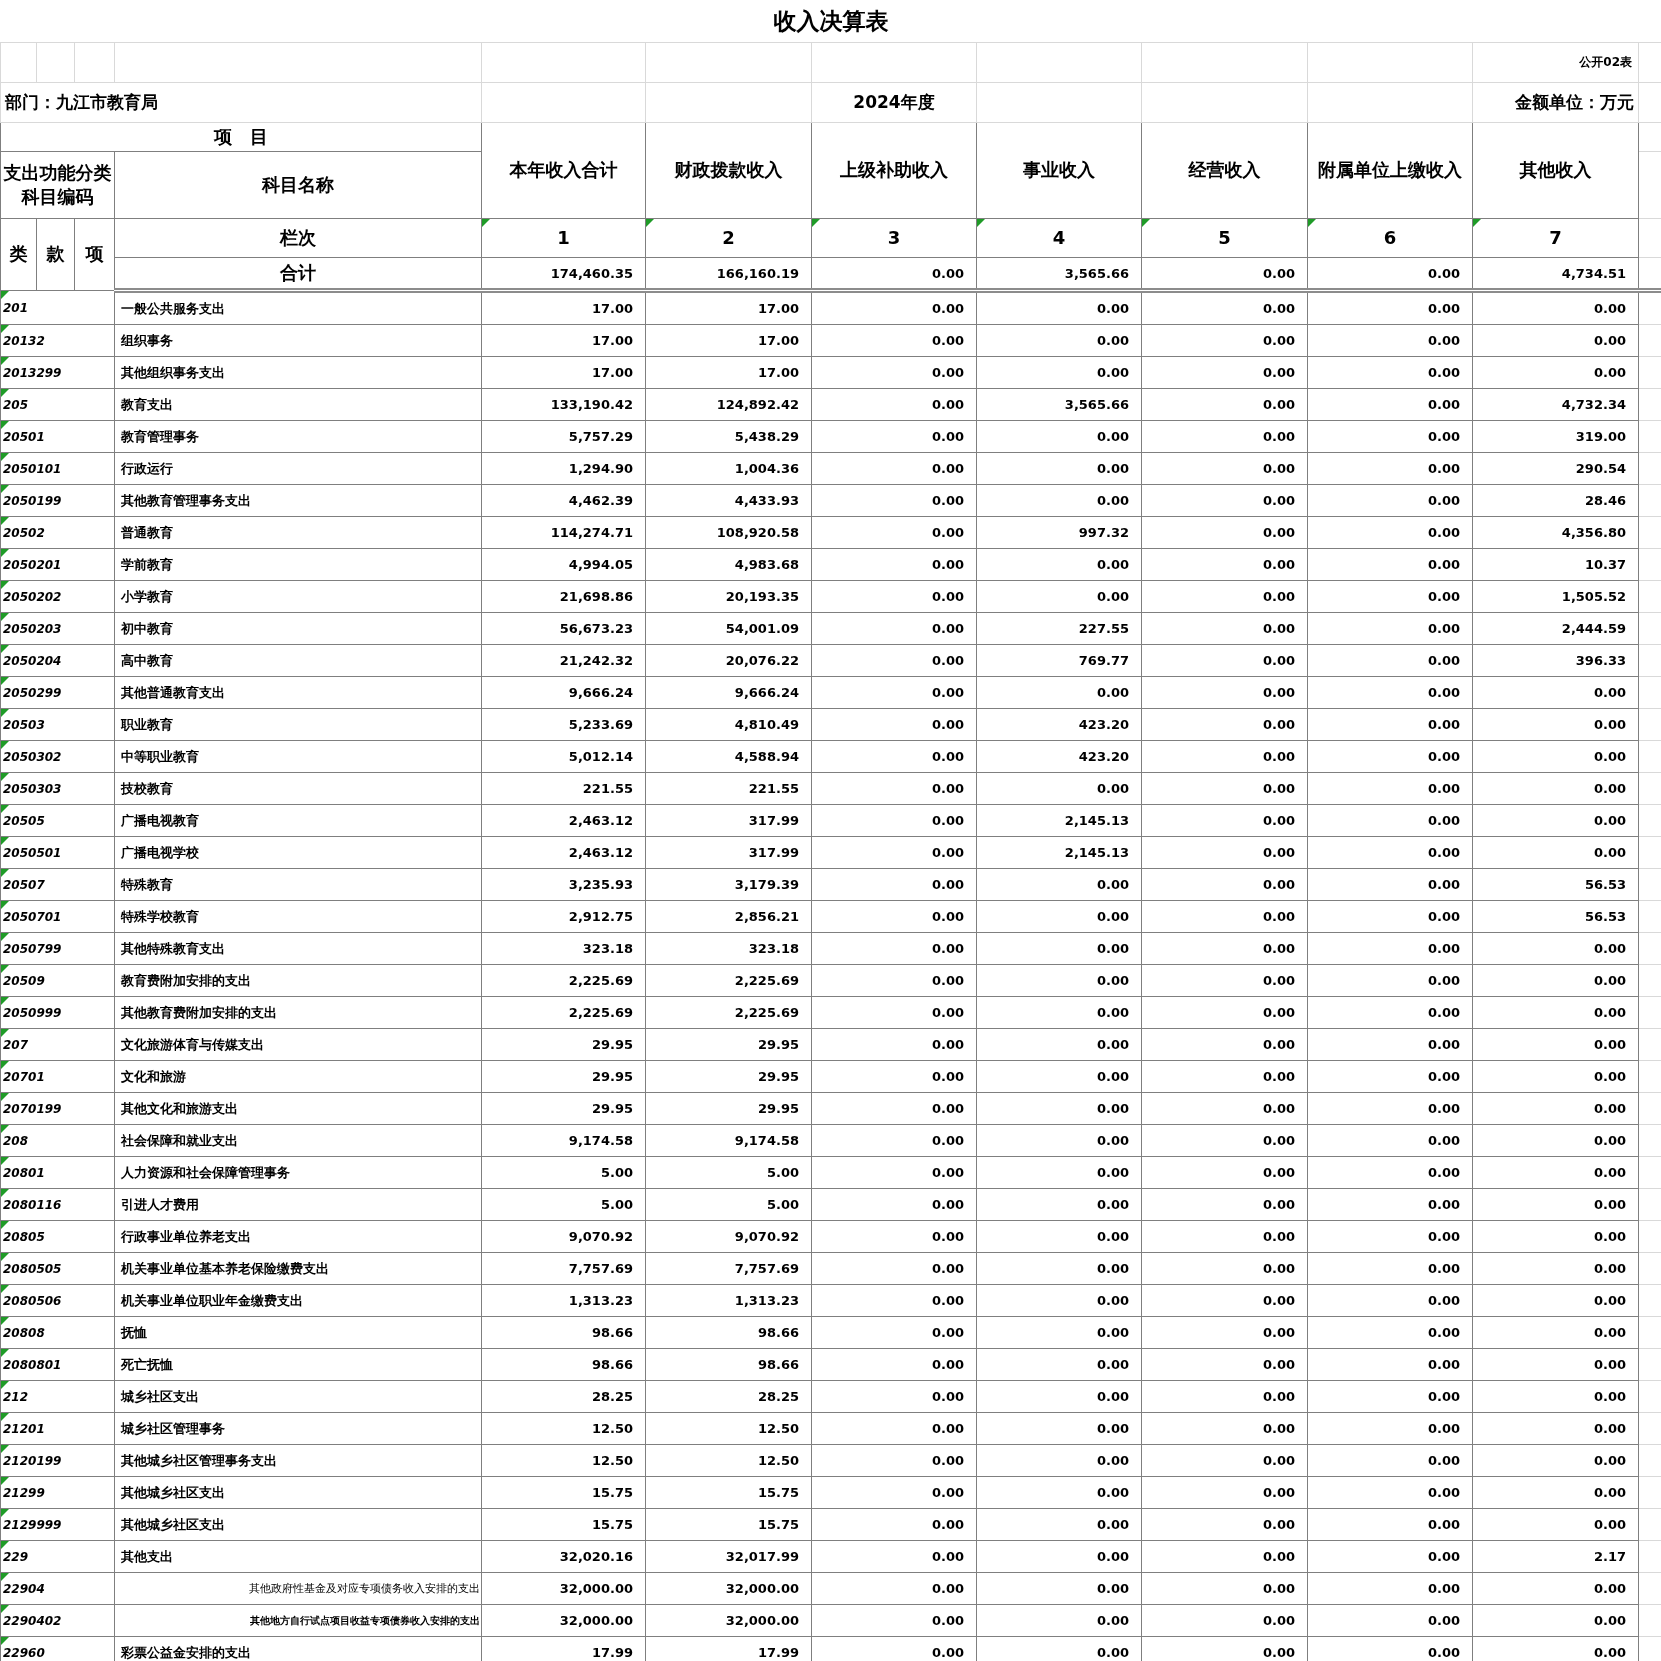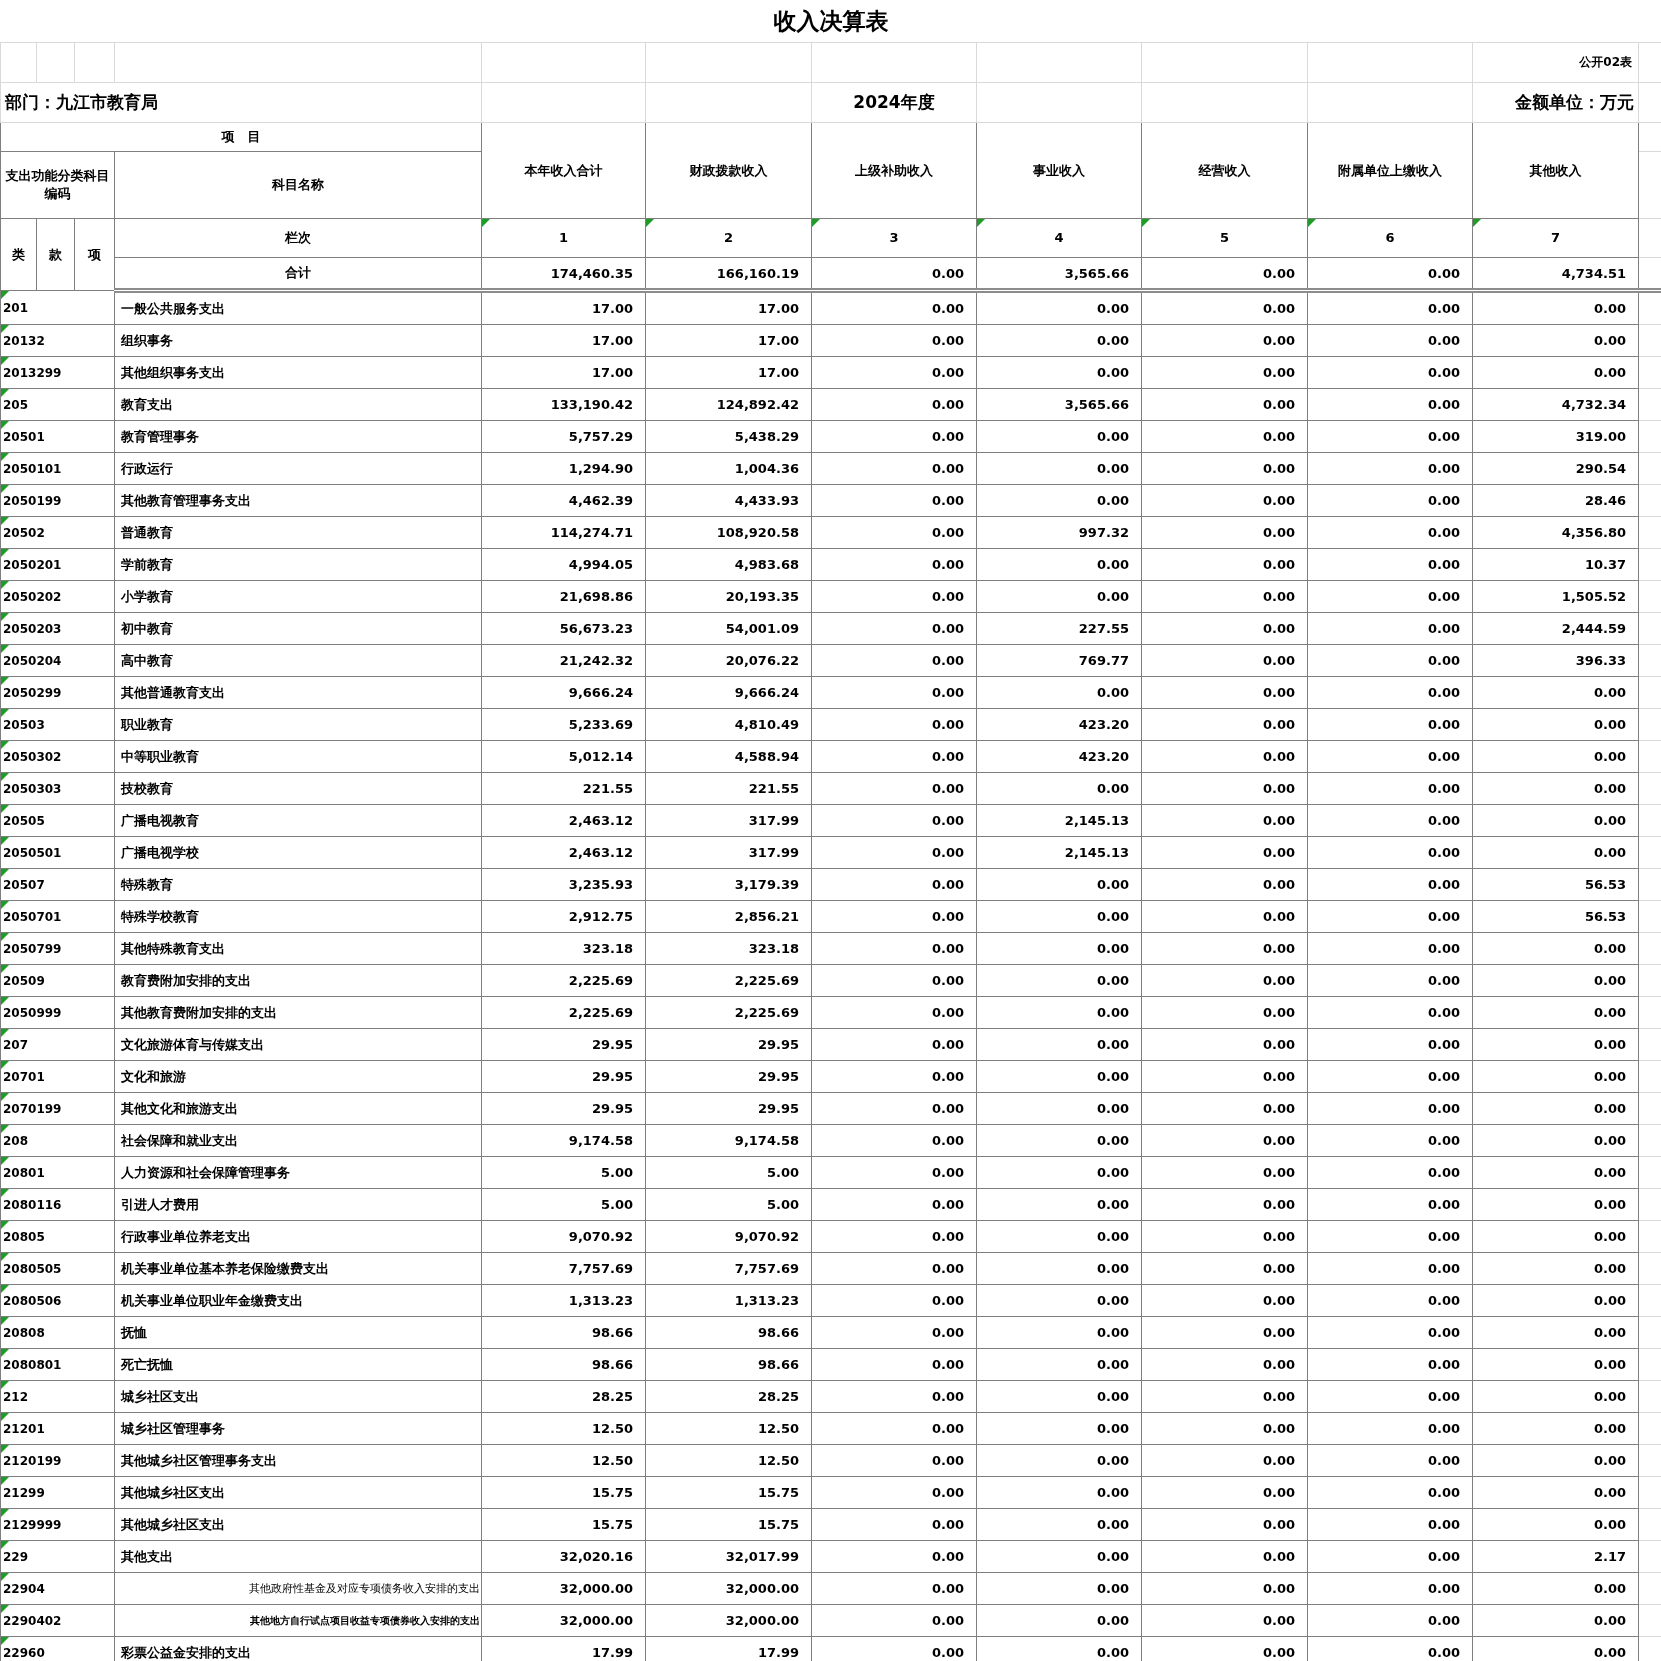--- a/index.html
+++ b/index.html
@@ -23,31 +23,31 @@
   }
   
   .lite{border:1px solid var(--grid-light);height:37px;font-size:17px;}
   .form-code{text-align:right;padding-right:6px;font-size:12px;}
   .dept{text-align:left;padding-left:4px;}
   .year{text-align:center;}
   .unit{text-align:right;padding-right:4px;}
   
   .hd{
     border:1px solid var(--grid-dark);
-    text-align:center;font-size:13px;font-weight:700;
+    text-align:center;font-size:18px;font-weight:700;
     white-space:normal;line-height:1.35;
   }
   .r-item td{height:26px;}
   .r-names td{height:64px;}
   .r-lanci td{height:36px;}
   .r-total td{height:28px;border-bottom:5px double #8c8c8c;}
   
   .cell{border:1px solid var(--grid-dark);}
   .num{border:1px solid var(--grid-dark);text-align:right;padding-right:12px;font-size:13px;}
-  .code-cell{position:relative;text-align:left;padding-left:2px;font-size:12px;}
+  .code-cell{position:relative;text-align:left;padding-left:2px;font-size:12px;font-style:italic;}
   .name-cell{text-align:left;padding-left:6px;font-size:13px;margin-top:28px;}
   .tail{border:1px solid var(--grid-light);}
   .data-row td{height:29px;}
   .small1 .name-cell{font-size:11px;font-weight:400;text-align:right;}
   .small2 .name-cell{font-size:10px;font-weight:700;text-align:right;}
   
   .tri{position:relative;}
   .tri::before{
     content:"";position:absolute;top:0;left:0;width:0;height:0;
     border-top:8px solid var(--tri-green);

